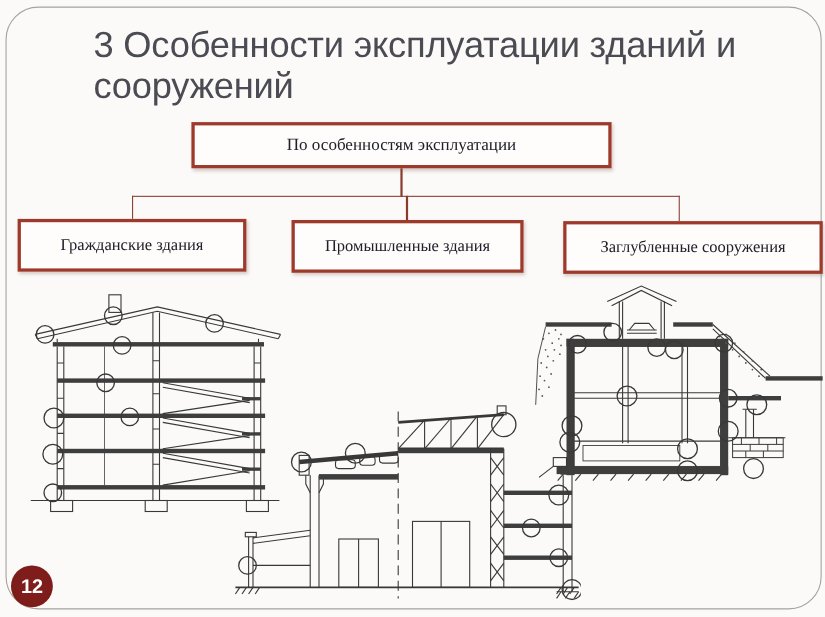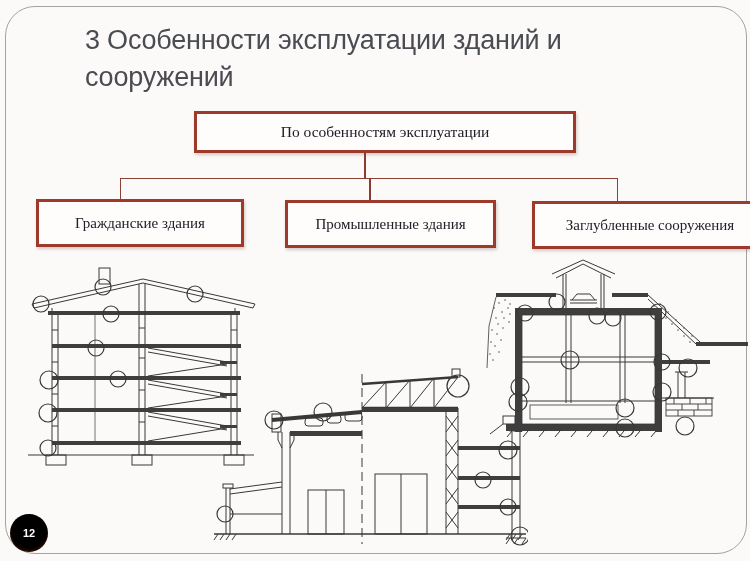--- a/index.html
+++ b/index.html
@@ -1,39 +1,39 @@
 <!DOCTYPE html>
 <html><head>
 <meta charset="utf-8">
 <style>
   html,body{margin:0;padding:0;}
   body{width:750px;height:561px;background:#fbfaf8;position:relative;overflow:hidden;
        font-family:"Liberation Sans","DejaVu Sans",sans-serif;}
   .frame{position:absolute;left:5px;top:6px;right:3px;bottom:7px;
          border:1.5px solid #a3a3a3;border-radius:30px;pointer-events:none;}
   .title{position:absolute;left:85px;top:22px;width:610px;
-         font-size:27px;line-height:37px;color:#4b4b53;letter-spacing:-0.2px;}
+         font-size:33px;line-height:37px;color:#4b4b53;letter-spacing:-0.2px;}
   .fc-box{position:absolute;border:3px solid #9e3a2b;background:#fffdfc;
           display:flex;align-items:center;justify-content:center;text-align:center;
           font-family:"Liberation Serif","DejaVu Serif",serif;color:#20202a;
-          box-shadow:1px 2px 3px rgba(110,80,70,.28);box-sizing:border-box;margin-left:20px;}
+          box-shadow:1px 2px 3px rgba(110,80,70,.28);box-sizing:border-box;}
   .fc-root{left:174px;top:111px;width:382px;height:42px;font-size:15.5px;}
   .fc-child{font-size:15px;font-weight:normal;}
   .fc-c0{left:16px;top:199px;width:208px;height:48px;}
   .fc-c1{left:265px;top:200px;width:211px;height:48px;}
   .fc-c2{left:512px;top:201px;width:236px;height:48px;}
   .conn{position:absolute;background:#8a4236;}
   .conn-v-root{left:364px;top:153px;width:2px;height:26px;background:#8a3b2d;}
   .conn-h{left:120px;top:178px;width:498px;height:1px;}
   .conn-d0{left:120px;top:178px;width:1px;height:21px;}
   .conn-d1{left:369px;top:178px;width:2px;height:22px;background:#8a3b2d;}
   .conn-d2{left:617px;top:178px;width:1px;height:23px;}
   .page-badge{position:absolute;left:10px;top:514px;width:38px;height:38px;border-radius:50%;
-          background:#000000;color:#ffffff;display:flex;align-items:center;justify-content:center;
-          font-size:11px;font-weight:bold;box-shadow:inset 0 -2px 3px rgba(120,30,0,.4);}
+          background:#7f1d1d;color:#ffffff;display:flex;align-items:center;justify-content:center;
+          font-size:18px;font-weight:bold;box-shadow:inset 0 -2px 3px rgba(120,30,0,.4);}
   .drawing{position:absolute;}
   #dw-civil{left:22px;top:258px;}
   #dw-industrial{left:212px;top:368px;}
   #dw-underground{left:482px;top:256px;}
 </style>
 </head>
 <body>
 
 <div class="frame"></div>
 

